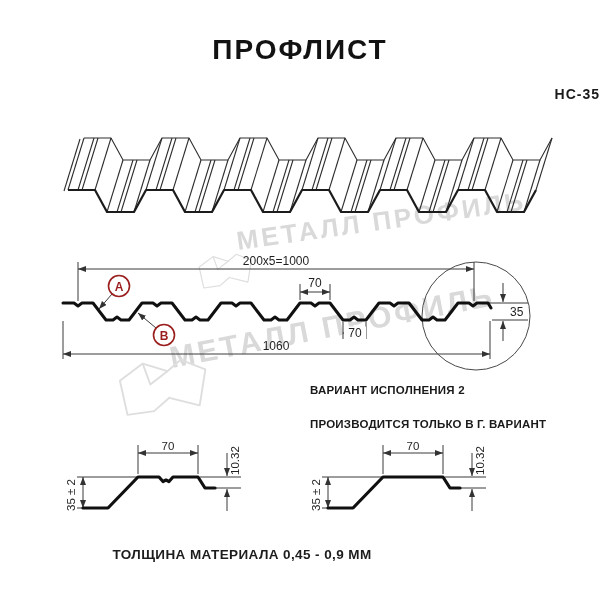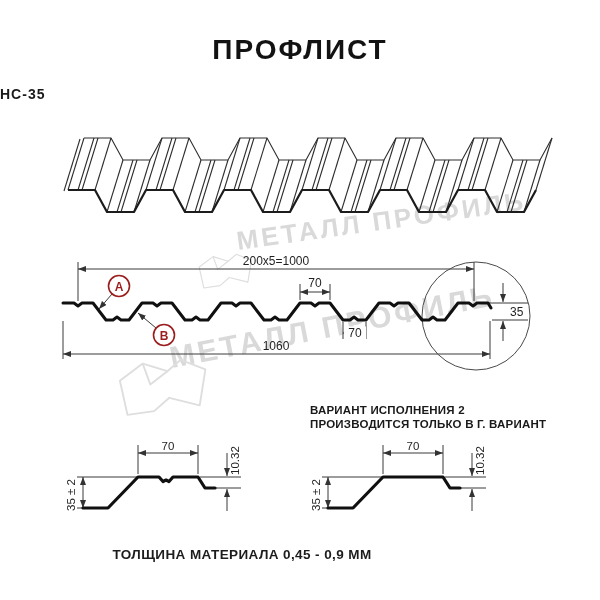--- a/index.html
+++ b/index.html
@@ -1,21 +1,21 @@
 <!DOCTYPE html>
 <html><head>
 <meta charset="utf-8">
 <style>
   html,body{margin:0;padding:0;background:#fff;}
   #canvas{position:relative;width:600px;height:600px;background:#ffffff;overflow:hidden;
           font-family:"Liberation Sans","DejaVu Sans",sans-serif;color:#151515;}
   .abs{position:absolute;}
   .title{left:0;top:34px;width:600px;text-align:center;font-size:28px;font-weight:bold;
          letter-spacing:2px;color:#121212;}
-  .model{left:0;top:86px;width:600px;text-align:left;font-size:14px;font-weight:bold;
+  .model{left:0;top:86px;width:600px;text-align:right;font-size:14px;font-weight:bold;
          letter-spacing:1px;color:#1a1a1a;}
   .vheading{font-size:11.5px;font-weight:bold;color:#1a1a1a;letter-spacing:.2px;white-space:nowrap;}
   .footer-note{left:0;top:547px;width:484px;text-align:center;font-size:13.5px;font-weight:bold;
          letter-spacing:.4px;color:#1c1c1c;}
   svg{position:absolute;overflow:visible;}
   svg.clip{overflow:hidden;}
   .thin{stroke:#3b3b3b;stroke-width:1;fill:none;}
   .thick{stroke:#101010;stroke-width:3;fill:none;stroke-linejoin:round;stroke-linecap:round;}
   .thickv{stroke:#101010;stroke-width:3.2;fill:none;stroke-linejoin:round;stroke-linecap:round;}
   .front{stroke:#1c1c1c;stroke-width:2.2;fill:none;stroke-linejoin:round;}
@@ -103,21 +103,21 @@
     <text class="dim-t" x="510" y="71">35</text>
 
     <path class="thin" d="M112,49 L99,64" marker-end="url(#ah)"></path>
     <circle class="red" cx="119" cy="41" r="10.5"></circle>
     <text class="red-t" x="119" y="45.5" text-anchor="middle">А</text>
     <path class="thin" d="M156,83 L138,68" marker-end="url(#ah)"></path>
     <circle class="red" cx="164" cy="90" r="10.5"></circle>
     <text class="red-t" x="164" y="94.5" text-anchor="middle">В</text>
   </svg>
 
-  <div class="abs vheading" style="left:310px;top:404px;">ВАРИАНТ ИСПОЛНЕНИЯ 2</div>
+  <div class="abs vheading" style="left:310px;top:384px;">ВАРИАНТ ИСПОЛНЕНИЯ 2</div>
   <div class="abs vheading" style="left:310px;top:418px;">ПРОИЗВОДИТСЯ ТОЛЬКО В Г. ВАРИАНТ</div>
 
   <svg style="left:55px;top:435px;" width="200" height="120" viewBox="0 0 200 120">
     <path class="thin" d="M83,10 L83,39 M143,10 L143,39"></path>
     <path class="thin" d="M83,18 L143,18" marker-start="url(#ah)" marker-end="url(#ah)"></path>
     <text class="dim-ts" x="113" y="15" text-anchor="middle">70</text>
     <path class="thin" d="M145,42 L186,42 M160,53 L186,53"></path>
     <path class="thin" d="M172,18 L172,41" marker-end="url(#ah)"></path>
     <path class="thin" d="M172,76 L172,54" marker-end="url(#ah)"></path>
     <text class="dim-ts" transform="translate(184,40) rotate(-90)">10.32</text>

